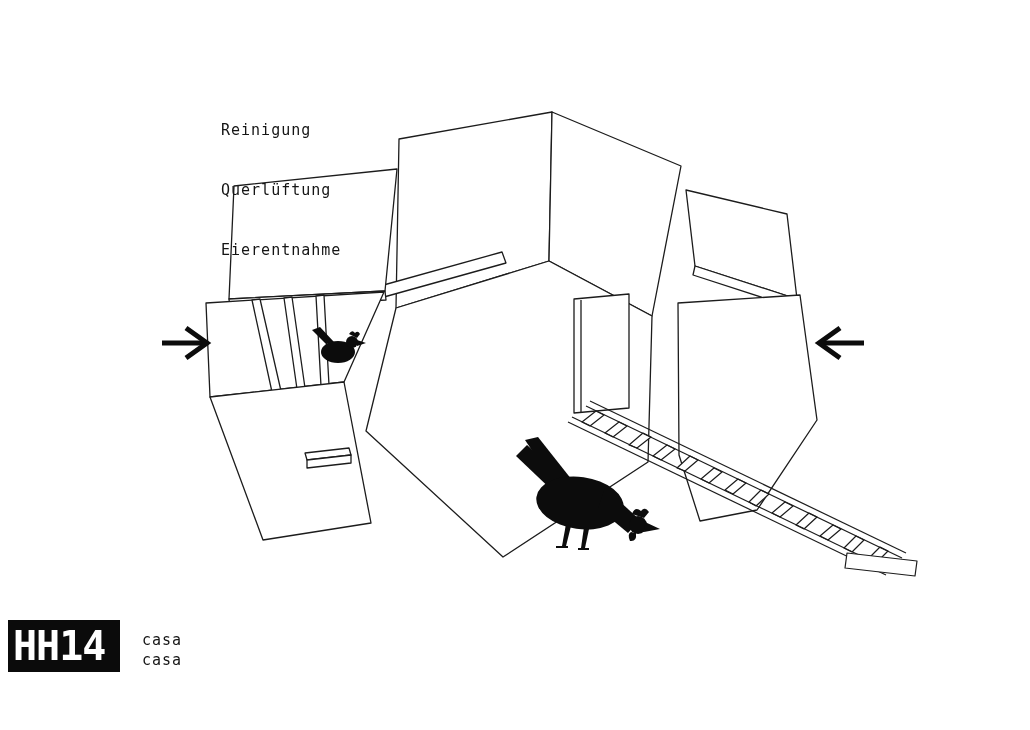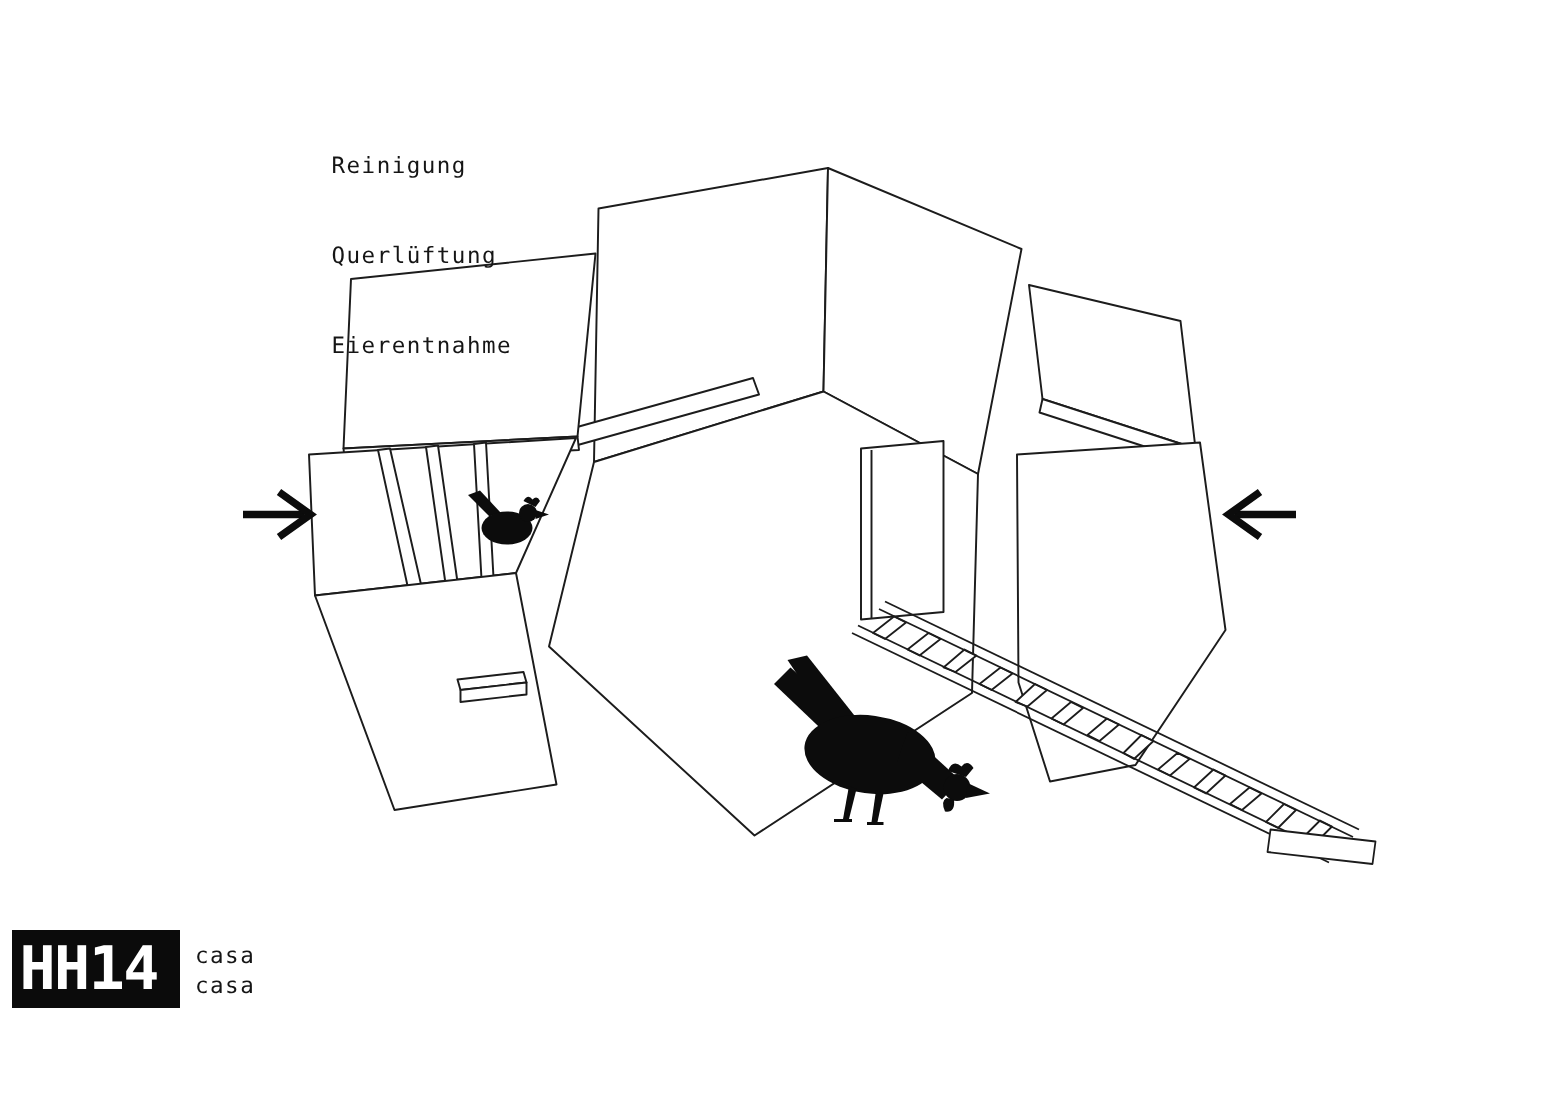--- a/index.html
+++ b/index.html
@@ -9,48 +9,48 @@
     height: 730px;
     background: #ffffff;
     overflow: hidden;
     font-family: "DejaVu Sans Mono", "Liberation Mono", monospace;
     color: #151515;
   }
   .drawing-svg { position: absolute; left: 0; top: 0; }
   .annotations {
     position: absolute;
     left: 221px;
-    top: 60px;
+    top: 80px;
     font-size: 15px;
     line-height: 20px;
     letter-spacing: 1px;
     white-space: pre;
   }
   .logo-row {
     position: absolute;
     left: 8px;
     top: 620px;
     display: flex;
-    align-items: flex-start;
+    align-items: center;
   }
   .logo-box {
     width: 112px;
     height: 52px;
     background: #0b0b0b;
     color: #ffffff;
     display: flex;
     align-items: center;
     padding-left: 5px;
     box-sizing: border-box;
     font-weight: bold;
     font-size: 40px;
     letter-spacing: -1px;
   }
   .logo-text {
-    margin-left: 10px;
+    margin-left: 22px;
     margin-top: 7px;
     font-size: 15px;
     line-height: 20px;
     letter-spacing: 1px;
   }
 </style>
 </head>
 <body>
 
 <div class="stage">

